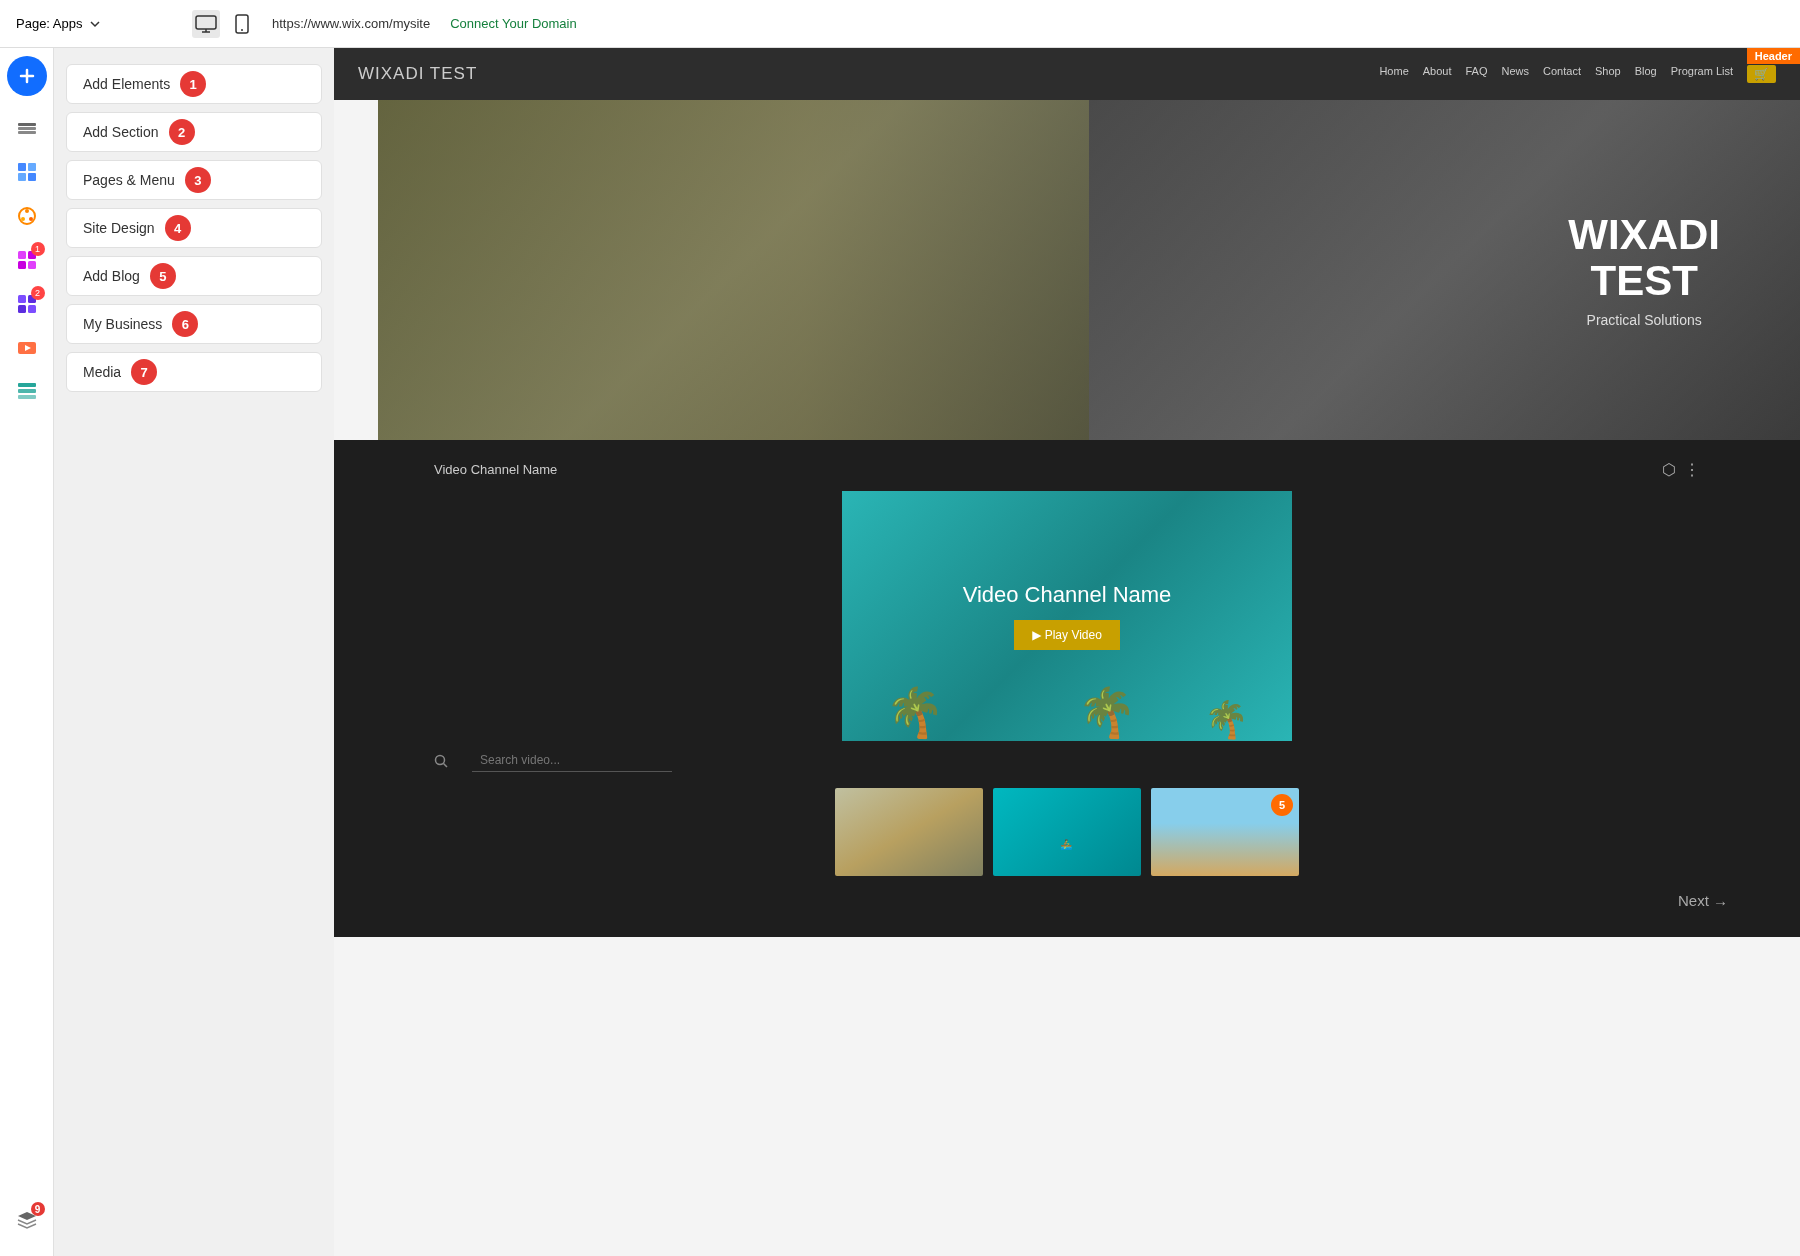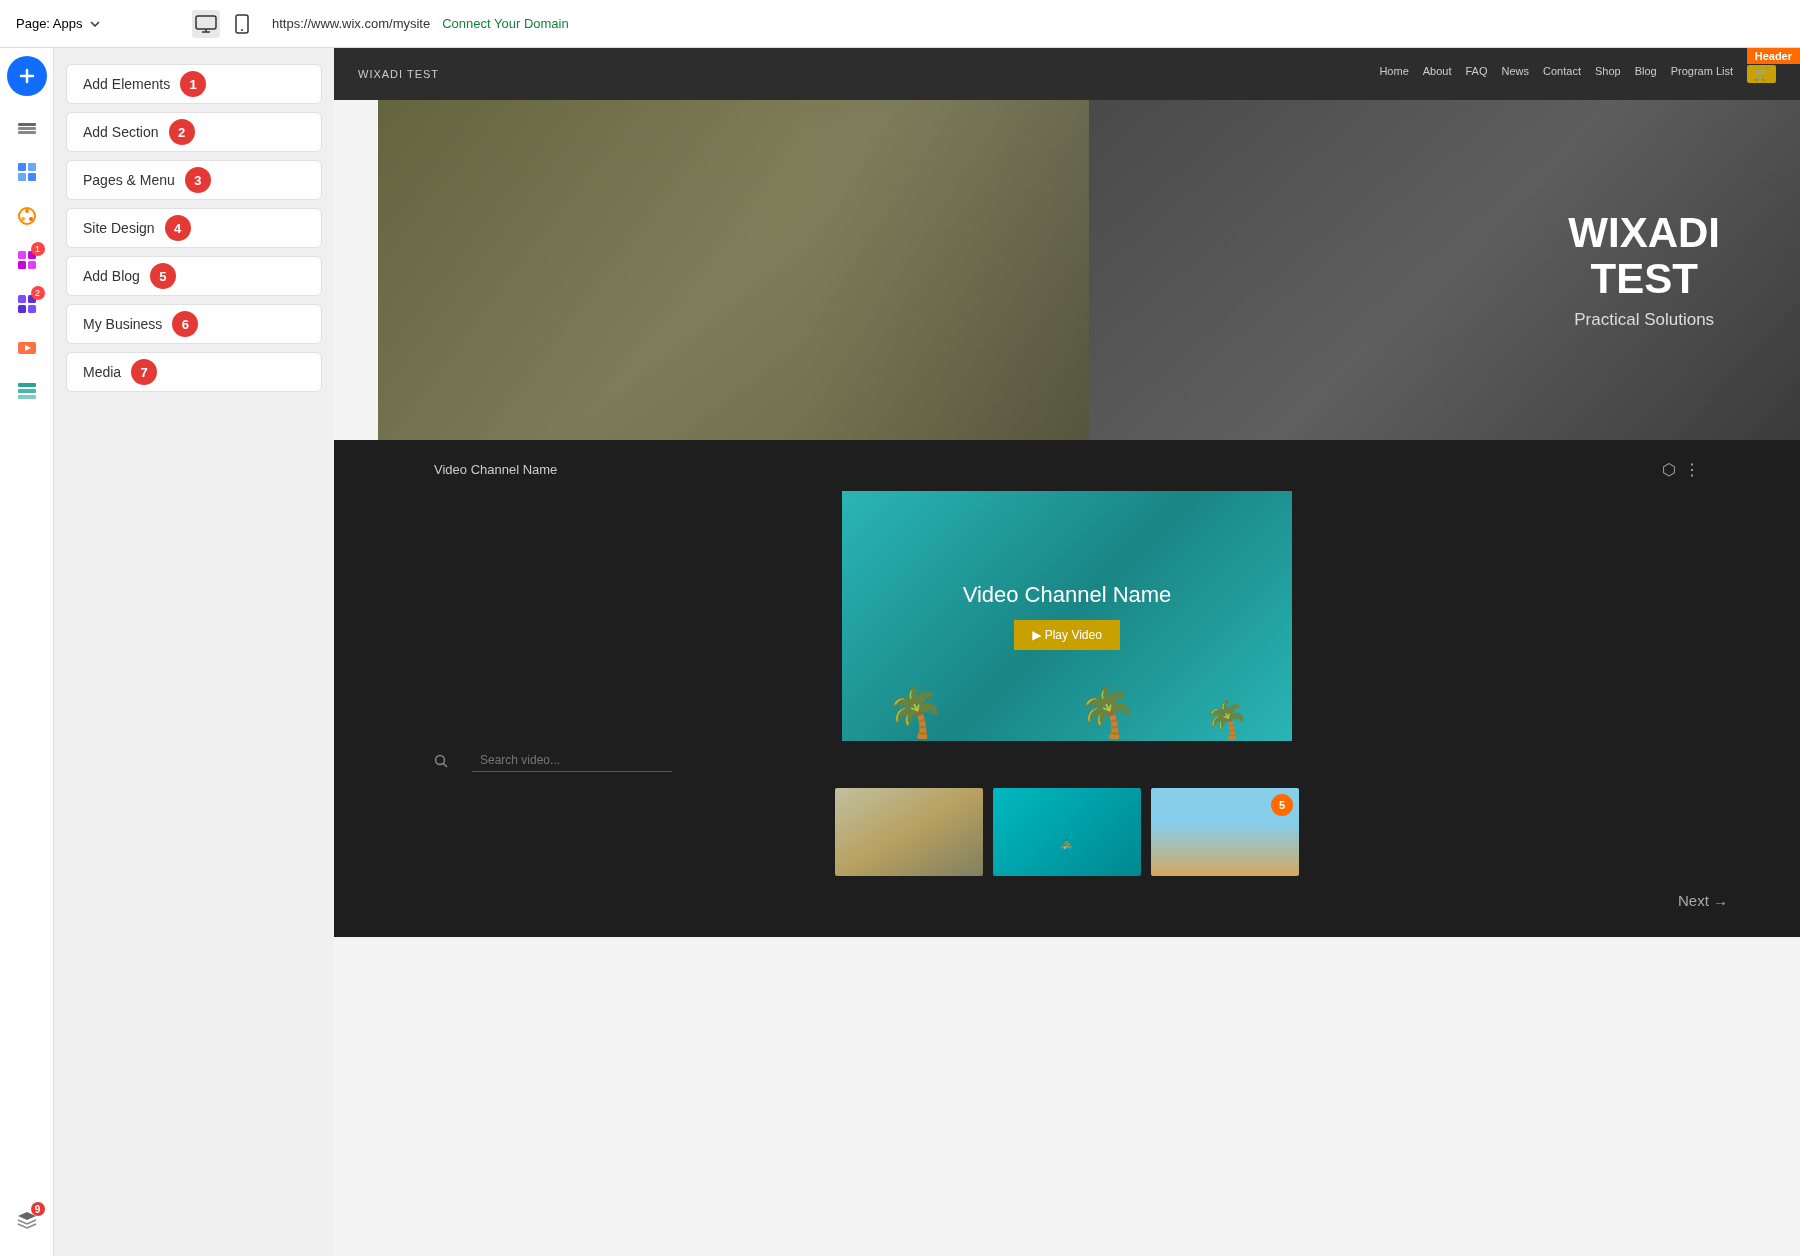--- a/index.html
+++ b/index.html
@@ -39,21 +39,21 @@
       cursor: pointer;
       border-radius: 3px;
     }
     .device-icon.active { background: #e8e8e8; }
     .url-bar {
       flex: 1;
       font-size: 13px;
       color: #333;
       display: flex;
       align-items: center;
-      gap: 12px;
+      gap: 20px;
     }
     .connect-domain { color: #15803d; cursor: pointer; }
 
     
     .main-area {
       display: flex;
       flex: 1;
       overflow: hidden;
     }
 
@@ -175,21 +175,21 @@
     .header-label {
       position: absolute;
       top: 0;
       right: 0;
       background: #ff6b00;
       color: white;
       font-size: 11px;
       padding: 2px 8px;
       font-weight: 600;
     }
-    .site-logo { color: #ccc; font-size: 11px; letter-spacing: 1px; }
+    .site-logo { color: #ccc; font-size: 17px; letter-spacing: 1px; }
     .site-nav { display: flex; gap: 14px; }
     .site-nav a { color: #ccc; font-size: 11px; text-decoration: none; }
     .cart-icon { color: #ccc; font-size: 14px; }
 
     
     .hero-section {
       height: 340px;
       background: linear-gradient(rgba(0,0,0,0.4), rgba(0,0,0,0.4)),
         linear-gradient(135deg, #4a4a4a 0%, #6b6b6b 40%, #8a8a8a 100%);
       display: flex;
@@ -200,21 +200,21 @@
       overflow: hidden;
       margin-left: 44px;
     }
     .hero-content {
       position: relative;
       z-index: 2;
       text-align: center;
       color: white;
     }
     .hero-title { font-size: 42px; font-weight: 700; line-height: 1.1; }
-    .hero-subtitle { font-size: 17px; margin-top: 8px; color: #ddd; }
+    .hero-subtitle { font-size: 14px; margin-top: 8px; color: #ddd; }
 
     
     .video-section {
       background: #1e1e1e;
       padding: 20px 0;
     }
     .video-channel-header {
       display: flex;
       align-items: center;
       justify-content: space-between;

